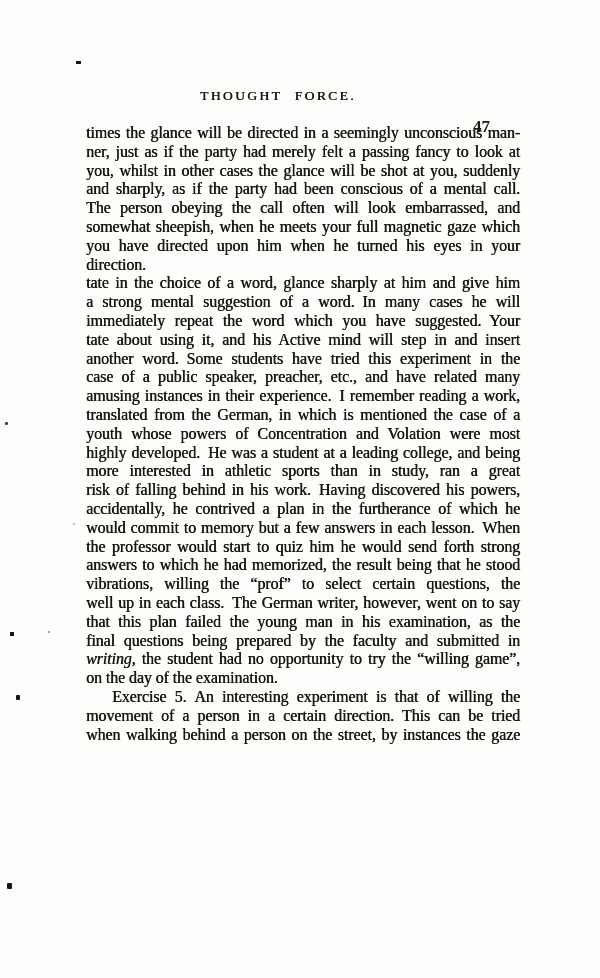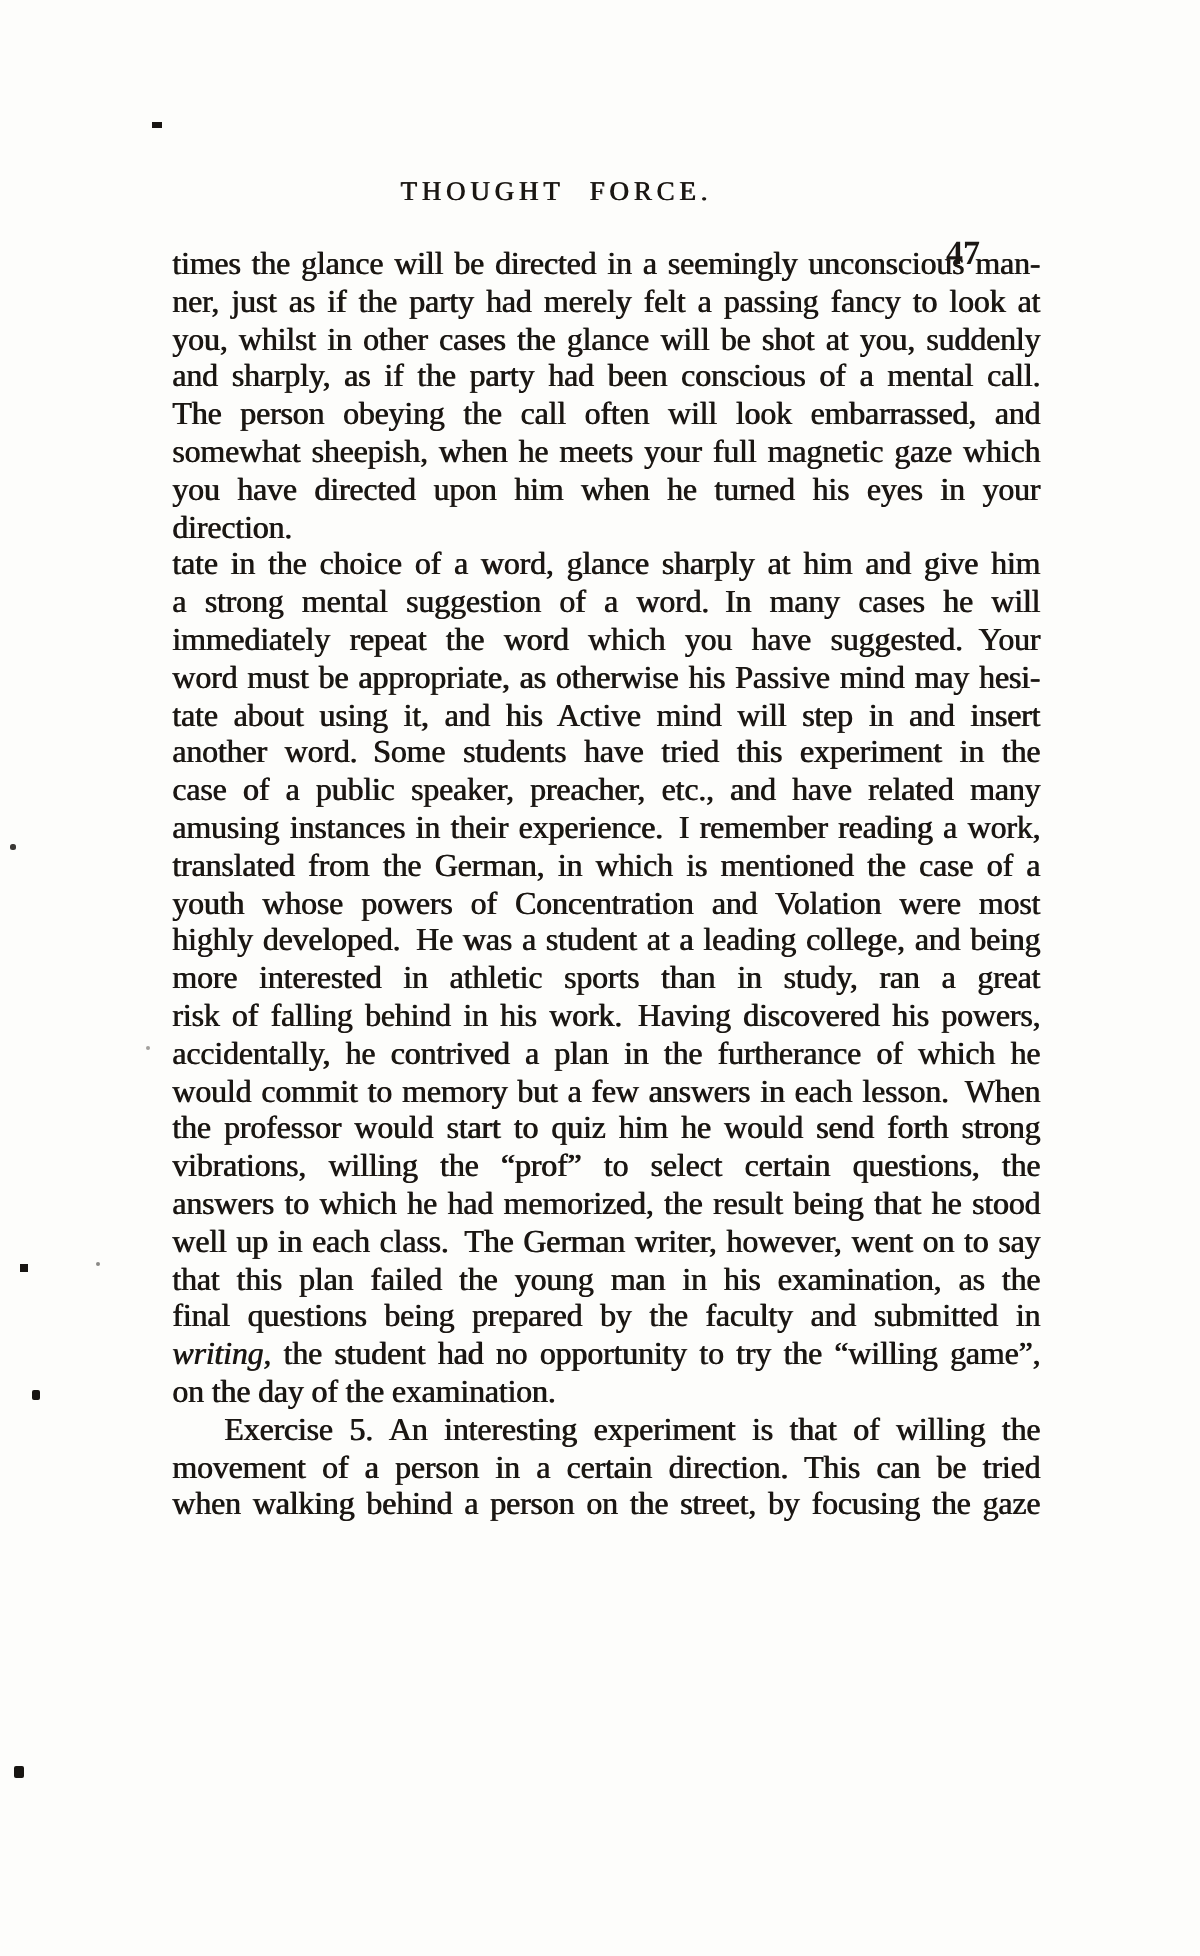--- a/index.html
+++ b/index.html
@@ -79,45 +79,44 @@
         <div class="line">and sharply, as if the party had been conscious of a mental call.</div>
         <div class="line">The person obeying the call often will look embarrassed, and</div>
         <div class="line">somewhat sheepish, when he meets your full magnetic gaze which</div>
         <div class="line">you have directed upon him when he turned his eyes in your</div>
         <div class="line last">direction.</div>
       </div>
       <div class="paragraph">
         <div class="line">tate in the choice of a word, glance sharply at him and give him</div>
         <div class="line">a strong mental suggestion of a word. In many cases he will</div>
         <div class="line">immediately repeat the word which you have suggested. Your</div>
-        <div class="line">word must be appropriate, as otherwise his Passive mind may hesi-</div>
         <div class="line">tate about using it, and his Active mind will step in and insert</div>
         <div class="line">another word. Some students have tried this experiment in the</div>
         <div class="line">case of a public speaker, preacher, etc., and have related many</div>
         <div class="line">amusing instances in their experience. I remember reading a work,</div>
         <div class="line">translated from the German, in which is mentioned the case of a</div>
         <div class="line">youth whose powers of Concentration and Volation were most</div>
         <div class="line">highly developed. He was a student at a leading college, and being</div>
         <div class="line">more interested in athletic sports than in study, ran a great</div>
         <div class="line">risk of falling behind in his work. Having discovered his powers,</div>
         <div class="line">accidentally, he contrived a plan in the furtherance of which he</div>
         <div class="line">would commit to memory but a few answers in each lesson. When</div>
         <div class="line">the professor would start to quiz him he would send forth strong</div>
+        <div class="line">answers to which he had memorized, the result being that he stood</div>
         <div class="line">vibrations, willing the “prof” to select certain questions, the</div>
-        <div class="line">answers to which he had memorized, the result being that he stood</div>
         <div class="line">well up in each class. The German writer, however, went on to say</div>
         <div class="line">that this plan failed the young man in his examination, as the</div>
         <div class="line">final questions being prepared by the faculty and submitted in</div>
         <div class="line"><i>writing,</i> the student had no opportunity to try the “willing game”,</div>
         <div class="line last">on the day of the examination.</div>
       </div>
       <div class="paragraph">
         <div class="line indent">Exercise 5. An interesting experiment is that of willing the</div>
         <div class="line">movement of a person in a certain direction. This can be tried</div>
-        <div class="line">when walking behind a person on the street, by focusing the gaze</div>
+        <div class="line">when walking behind a person on the street, by instances the gaze</div>
       </div>
     </div>
 
   <div class="ink-speck" style="left:76px; top:61px; width:5px; height:2.5px;"></div>
   <div class="ink-speck" style="left:5px; top:422px; width:2.5px; height:2.5px; border-radius:50%; opacity:.85;"></div>
   <div class="ink-speck" style="left:73px; top:523px; width:2px; height:2px; border-radius:50%; opacity:.4;"></div>
   <div class="ink-speck" style="left:10px; top:632px; width:3.5px; height:3.5px;"></div>
   <div class="ink-speck" style="left:48px; top:631px; width:2px; height:2px; border-radius:50%; opacity:.5;"></div>
   <div class="ink-speck" style="left:16px; top:695px; width:4px; height:5px; border-radius:1px;"></div>
   <div class="ink-speck" style="left:7px; top:883px; width:5px; height:6px; border-radius:1px;"></div>

